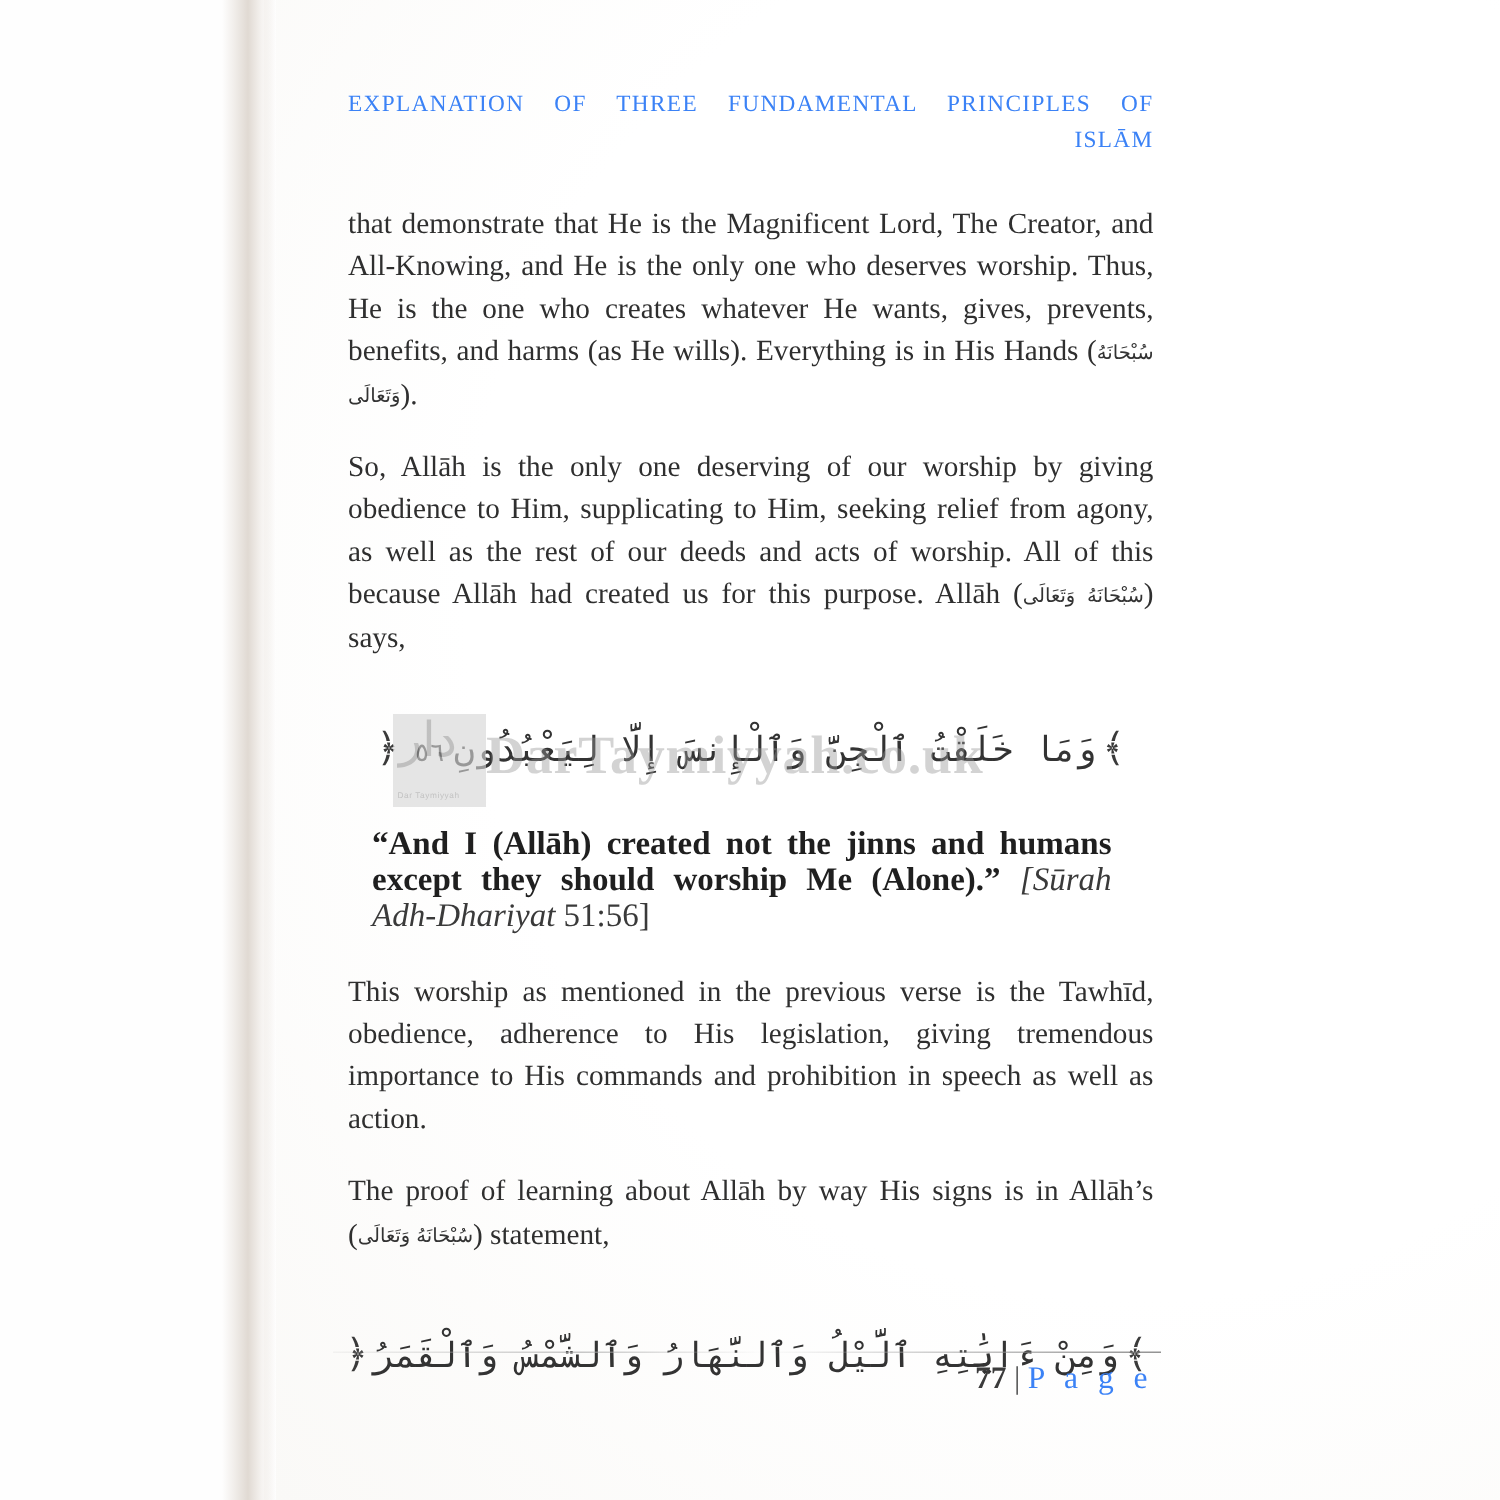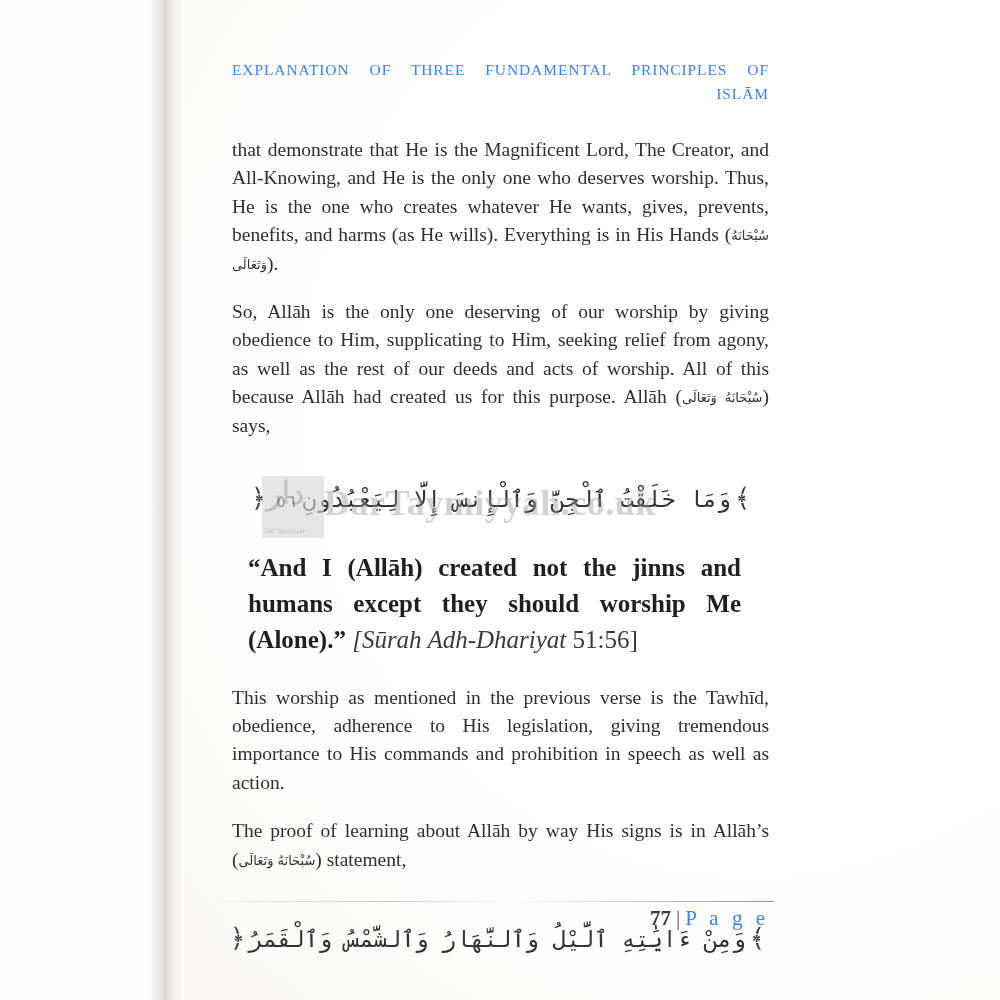--- a/index.html
+++ b/index.html
@@ -129,22 +129,22 @@
   .ayah .num {
     font-size: 17px;
     padding: 0 6px;
   }
   .ayah-1 { margin-top: 38px; }
   .ayah-2 { margin-top: 44px; }
 
   
   .translation {
     margin: 26px 0 0 0;
-    font-size: 25px;
-    line-height: 36px;
+    font-size: 22px;
+    line-height: 24px;
     font-weight: bold;
     text-align: justify;
     color: #1f1f1f;
     padding-left: 16px;
     padding-right: 28px;
   }
   .translation .cite {
     font-weight: normal;
     font-style: italic;
     color: #3a3a3a;

